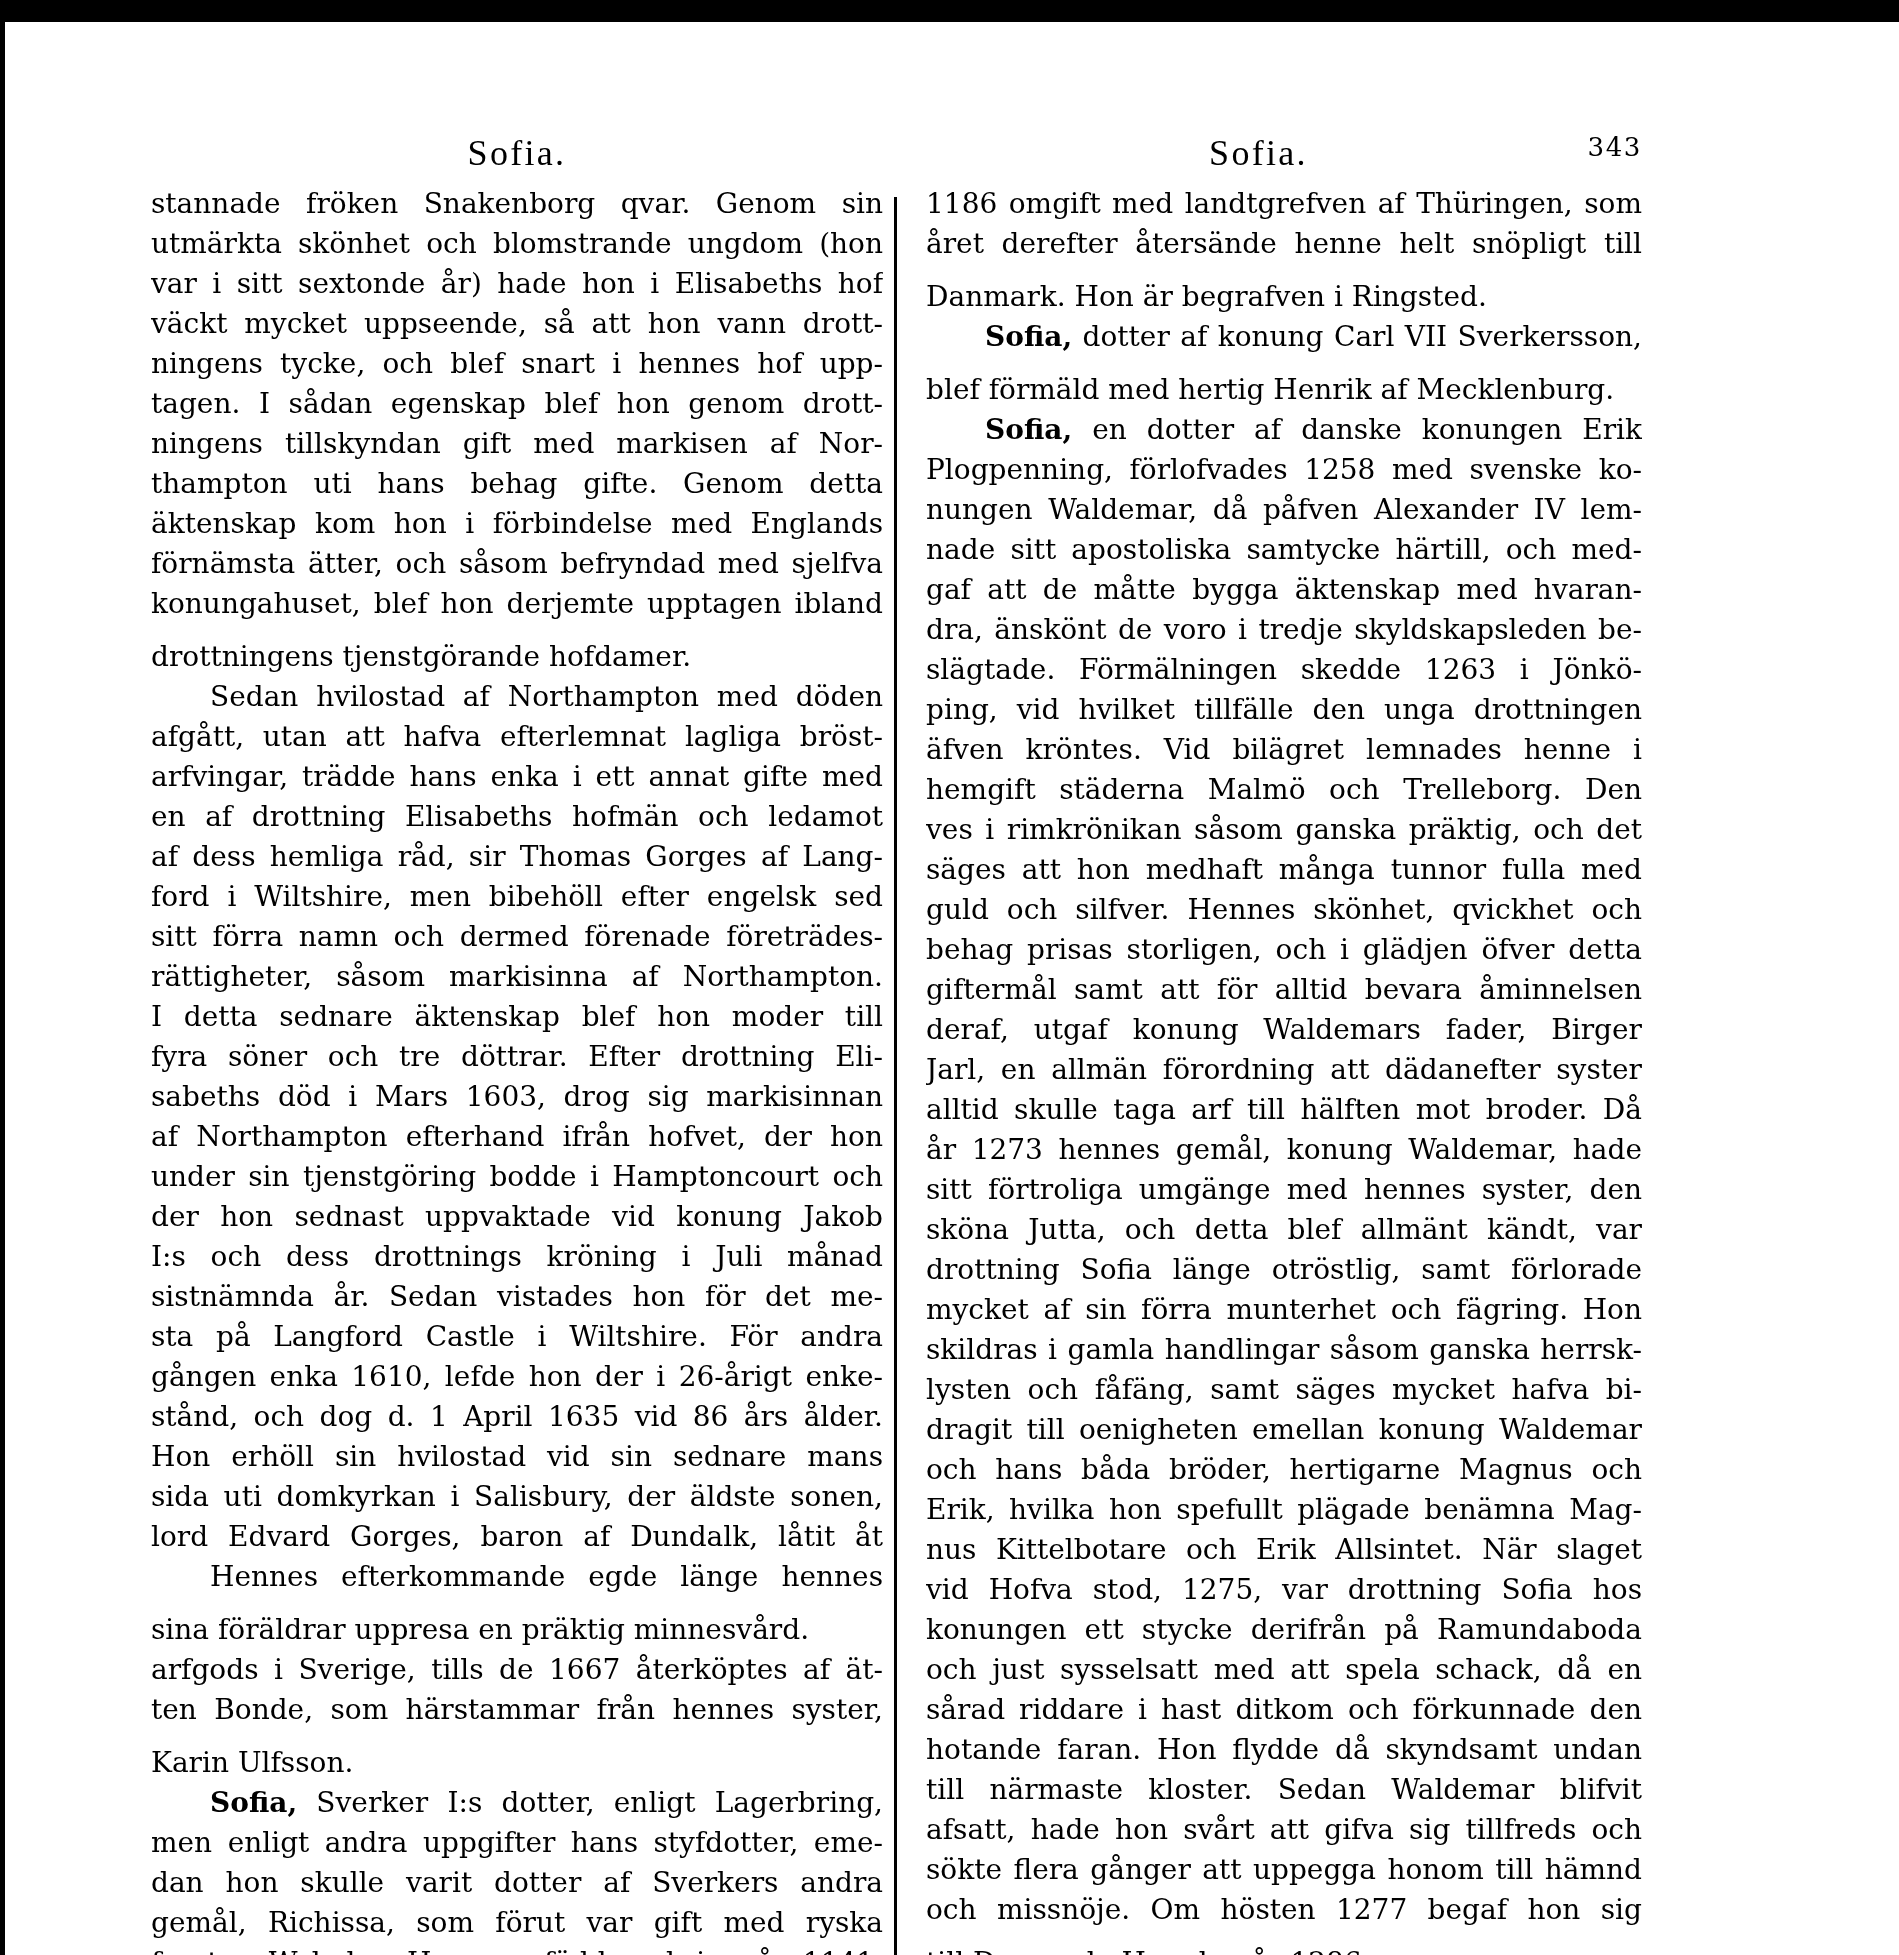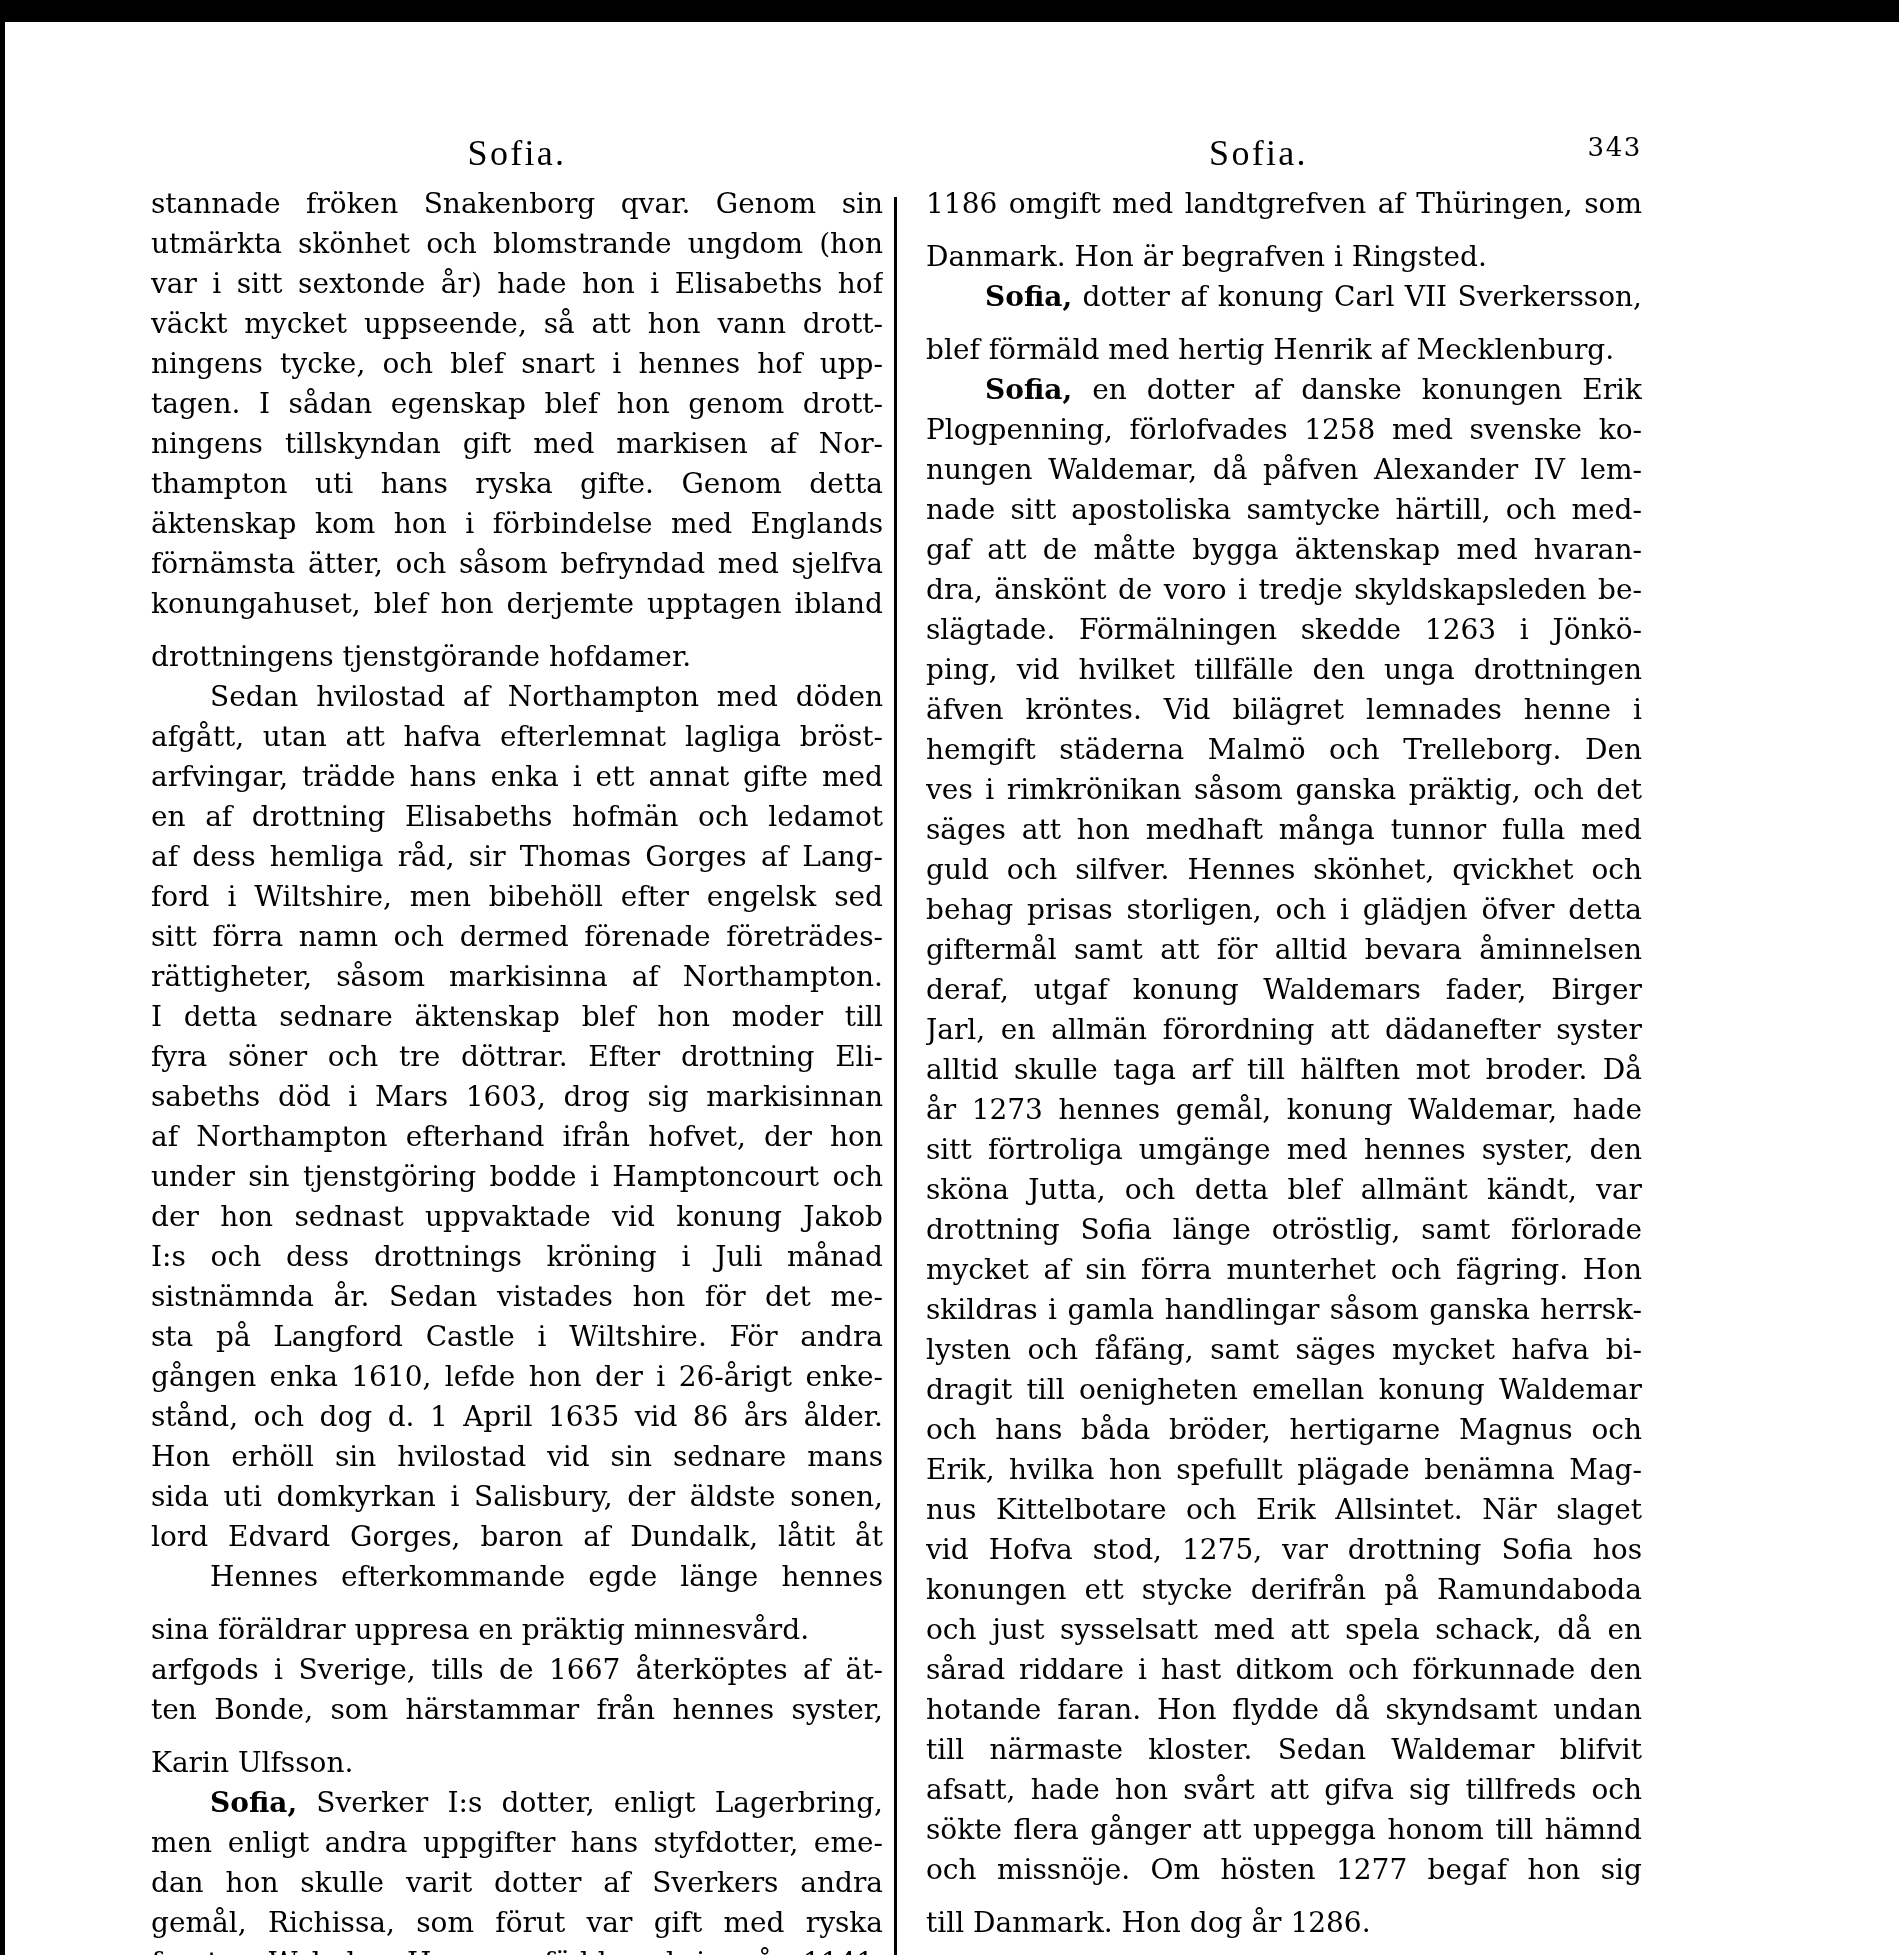--- a/index.html
+++ b/index.html
@@ -85,21 +85,21 @@
 <div class="divider"></div>
 
 <div class="col col-left">
     <div class="line">stannade fröken Snakenborg qvar.  Genom sin</div>
     <div class="line">utmärkta skönhet och blomstrande ungdom (hon</div>
     <div class="line">var i sitt sextonde år) hade hon i Elisabeths hof</div>
     <div class="line">väckt mycket uppseende, så att hon vann drott-</div>
     <div class="line">ningens tycke, och blef snart i hennes hof upp-</div>
     <div class="line">tagen.  I sådan egenskap blef hon genom drott-</div>
     <div class="line">ningens tillskyndan gift med markisen af Nor-</div>
-    <div class="line">thampton uti hans ryska gifte.  Genom detta</div>
+    <div class="line">thampton uti hans behag gifte.  Genom detta</div>
     <div class="line">äktenskap kom hon i förbindelse med Englands</div>
     <div class="line">förnämsta ätter, och såsom befryndad med sjelfva</div>
     <div class="line">konungahuset, blef hon derjemte upptagen ibland</div>
     <div class="line end">drottningens tjenstgörande hofdamer.</div>
     <div class="line ind">Sedan hvilostad af Northampton med döden</div>
     <div class="line">afgått, utan att hafva efterlemnat lagliga bröst-</div>
     <div class="line">arfvingar, trädde hans enka i ett annat gifte med</div>
     <div class="line">en af drottning Elisabeths hofmän och ledamot</div>
     <div class="line">af dess hemliga råd, sir Thomas Gorges af Lang-</div>
     <div class="line">ford i Wiltshire, men bibehöll efter engelsk sed</div>
@@ -126,20 +126,21 @@
     <div class="line end">Karin Ulfsson.</div>
     <div class="line ind"><b>Sofia,</b> Sverker I:s dotter, enligt Lagerbring,</div>
     <div class="line">men enligt andra uppgifter hans styfdotter, eme-</div>
     <div class="line">dan hon skulle varit dotter af Sverkers andra</div>
     <div class="line">gemål, Richissa, som förut var gift med ryska</div>
     <div class="line">fursten Walader.  Hon var född omkring år 1141,</div>
   </div>
 
 <div class="col col-right">
     <div class="line">1186 omgift med landtgrefven af Thüringen, som</div>
+    <div class="line">året derefter återsände henne helt snöpligt till</div>
     <div class="line end">Danmark.  Hon är begrafven i Ringsted.</div>
     <div class="line ind"><b>Sofia,</b> dotter af konung Carl VII Sverkersson,</div>
     <div class="line end">blef förmäld med hertig Henrik af Mecklenburg.</div>
     <div class="line ind"><b>Sofia,</b> en dotter af danske konungen Erik</div>
     <div class="line">Plogpenning, förlofvades 1258 med svenske ko-</div>
     <div class="line">nungen Waldemar, då påfven Alexander IV lem-</div>
     <div class="line">nade sitt apostoliska samtycke härtill, och med-</div>
     <div class="line">gaf att de måtte bygga äktenskap med hvaran-</div>
     <div class="line">dra, änskönt de voro i tredje skyldskapsleden be-</div>
     <div class="line">slägtade.  Förmälningen skedde 1263 i Jönkö-</div>

